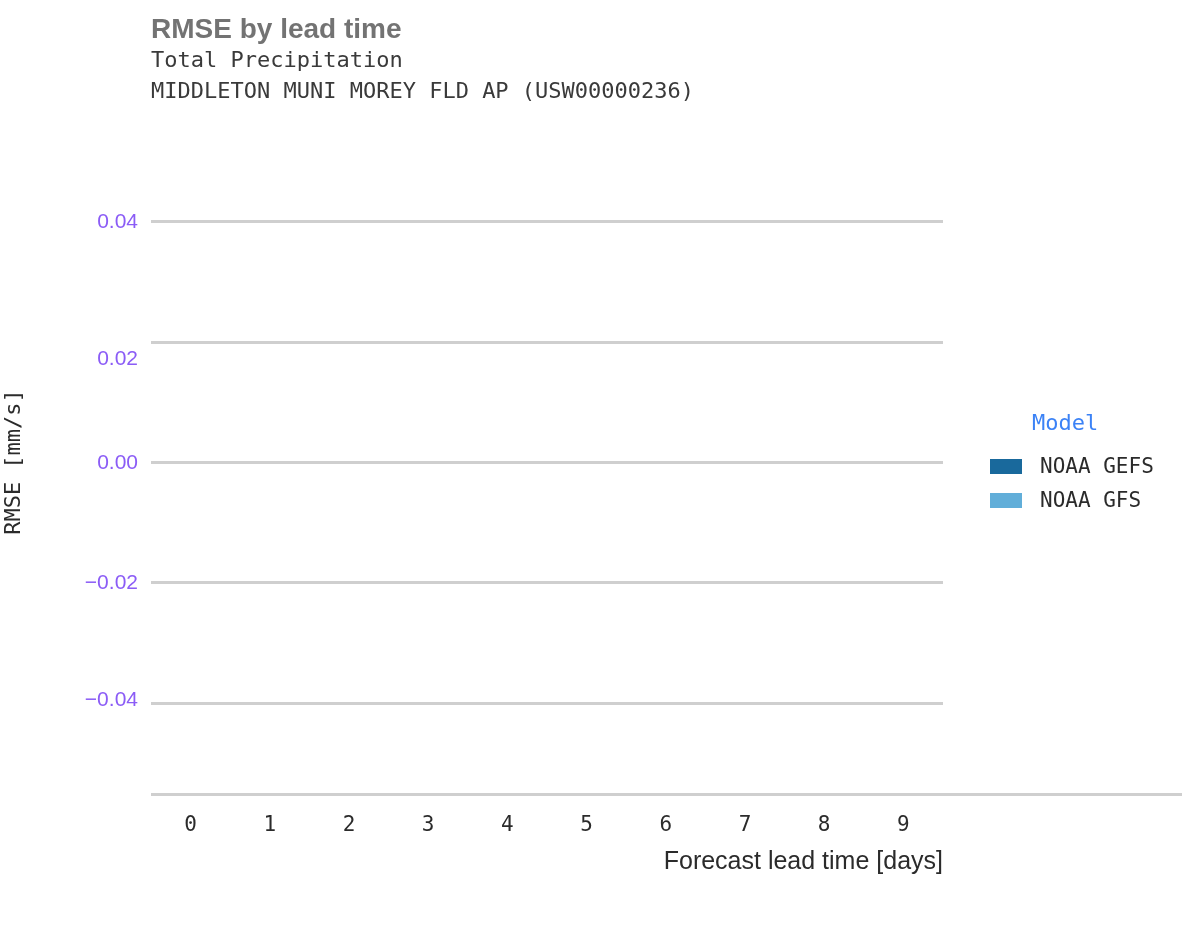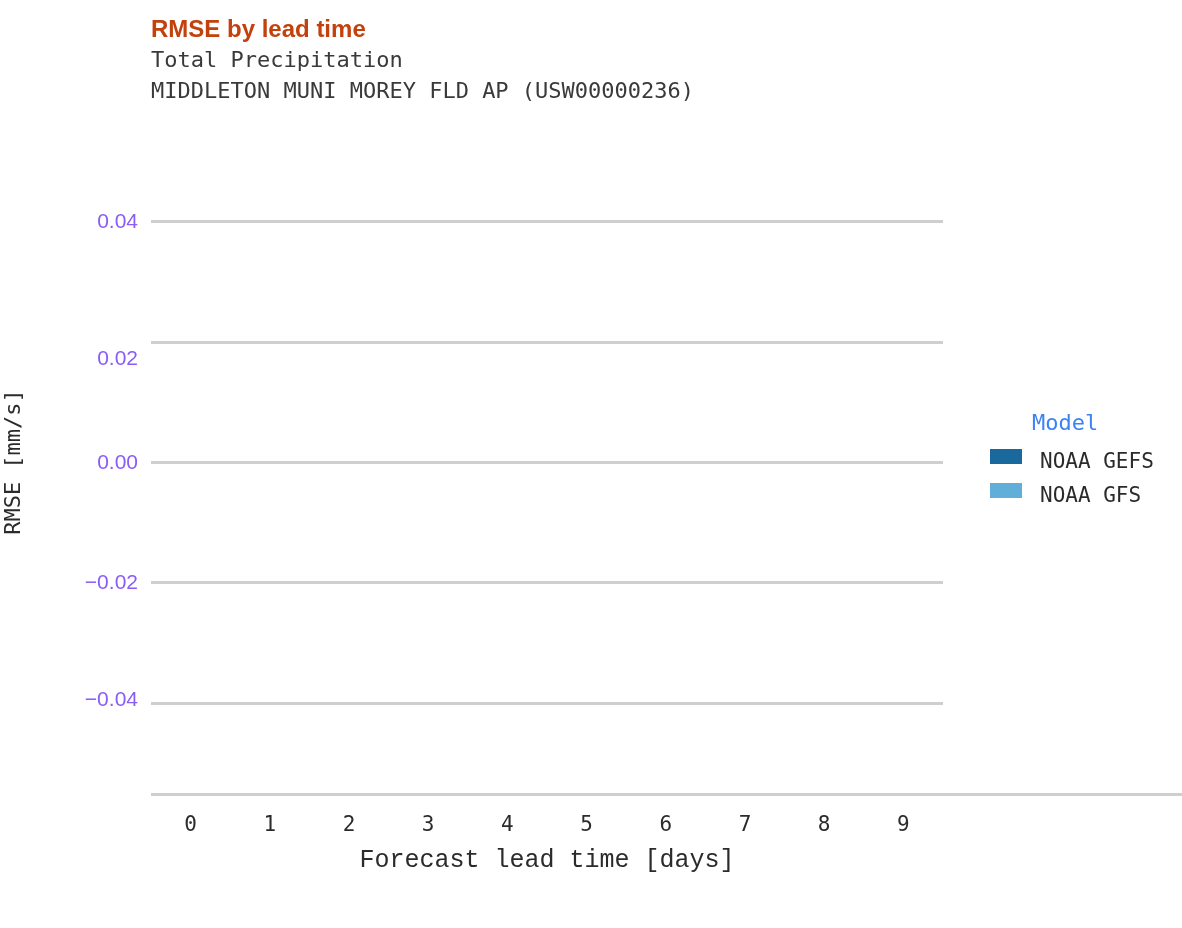--- a/index.html
+++ b/index.html
@@ -28,23 +28,23 @@
   
   .title-block {
     position: absolute;
     left: 151px;
     top: 14px;
     width: 800px;
   }
   .chart-title {
     font-family: "Liberation Sans", sans-serif;
     font-weight: bold;
-    font-size: 24px;
+    font-size: 28px;
     line-height: 30px;
-    color: #c2410c;
+    color: #737373;
     letter-spacing: 0px;
     white-space: pre;
   }
   .chart-subtitle {
     font-family: "DejaVu Sans Mono", monospace;
     font-weight: normal;
     font-size: 22px;
     line-height: 31px;
     color: #3a3a3a;
     white-space: pre;
@@ -106,22 +106,22 @@
     color: #2b2b2b;
     white-space: pre;
   }
 
   
   #xaxis-title {
     position: absolute;
     left: 151px;
     top: 846px;
     width: 792px;
-    text-align: center;
-    font-family: Liberation Mono, monospace;
+    text-align: right;
+    font-family: Liberation Sans, sans-serif;
     font-size: 25px;
     color: #2b2b2b;
     white-space: pre;
   }
   #yaxis-title {
     position: absolute;
     left: 0px;
     top: 462px;
     font-family: "DejaVu Sans Mono", monospace;
     font-size: 22px;
@@ -154,21 +154,21 @@
   #legend-title {
     font-family: "DejaVu Sans Mono", monospace;
     font-size: 22px;
     color: #3b82f6;
     margin-left: 42px;
     margin-bottom: 14px;
     white-space: pre;
   }
   .legend-row {
     display: flex;
-    align-items: flex-start;
+    align-items: center;
     height: 34px;
   }
   .legend-swatch {
     width: 32px;
     height: 15px;
     flex: 0 0 auto;
   }
   .legend-label {
     margin-left: 18px;
     font-family: "DejaVu Sans Mono", monospace;

